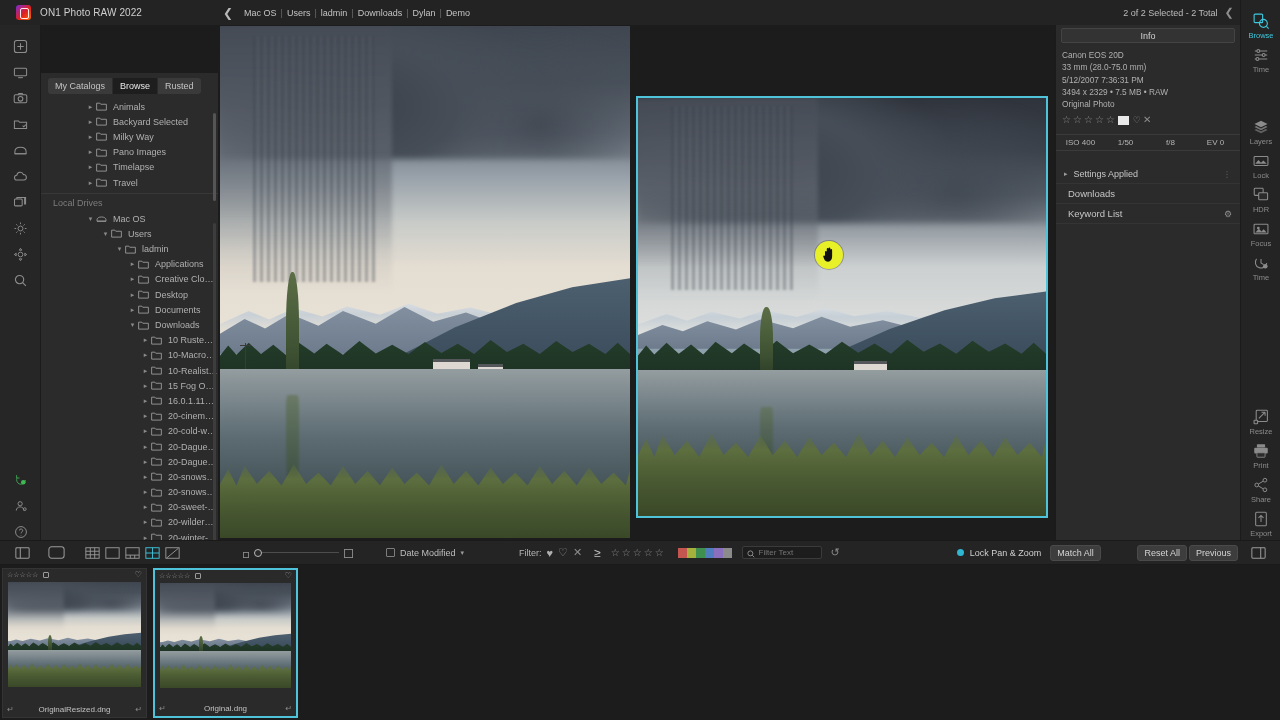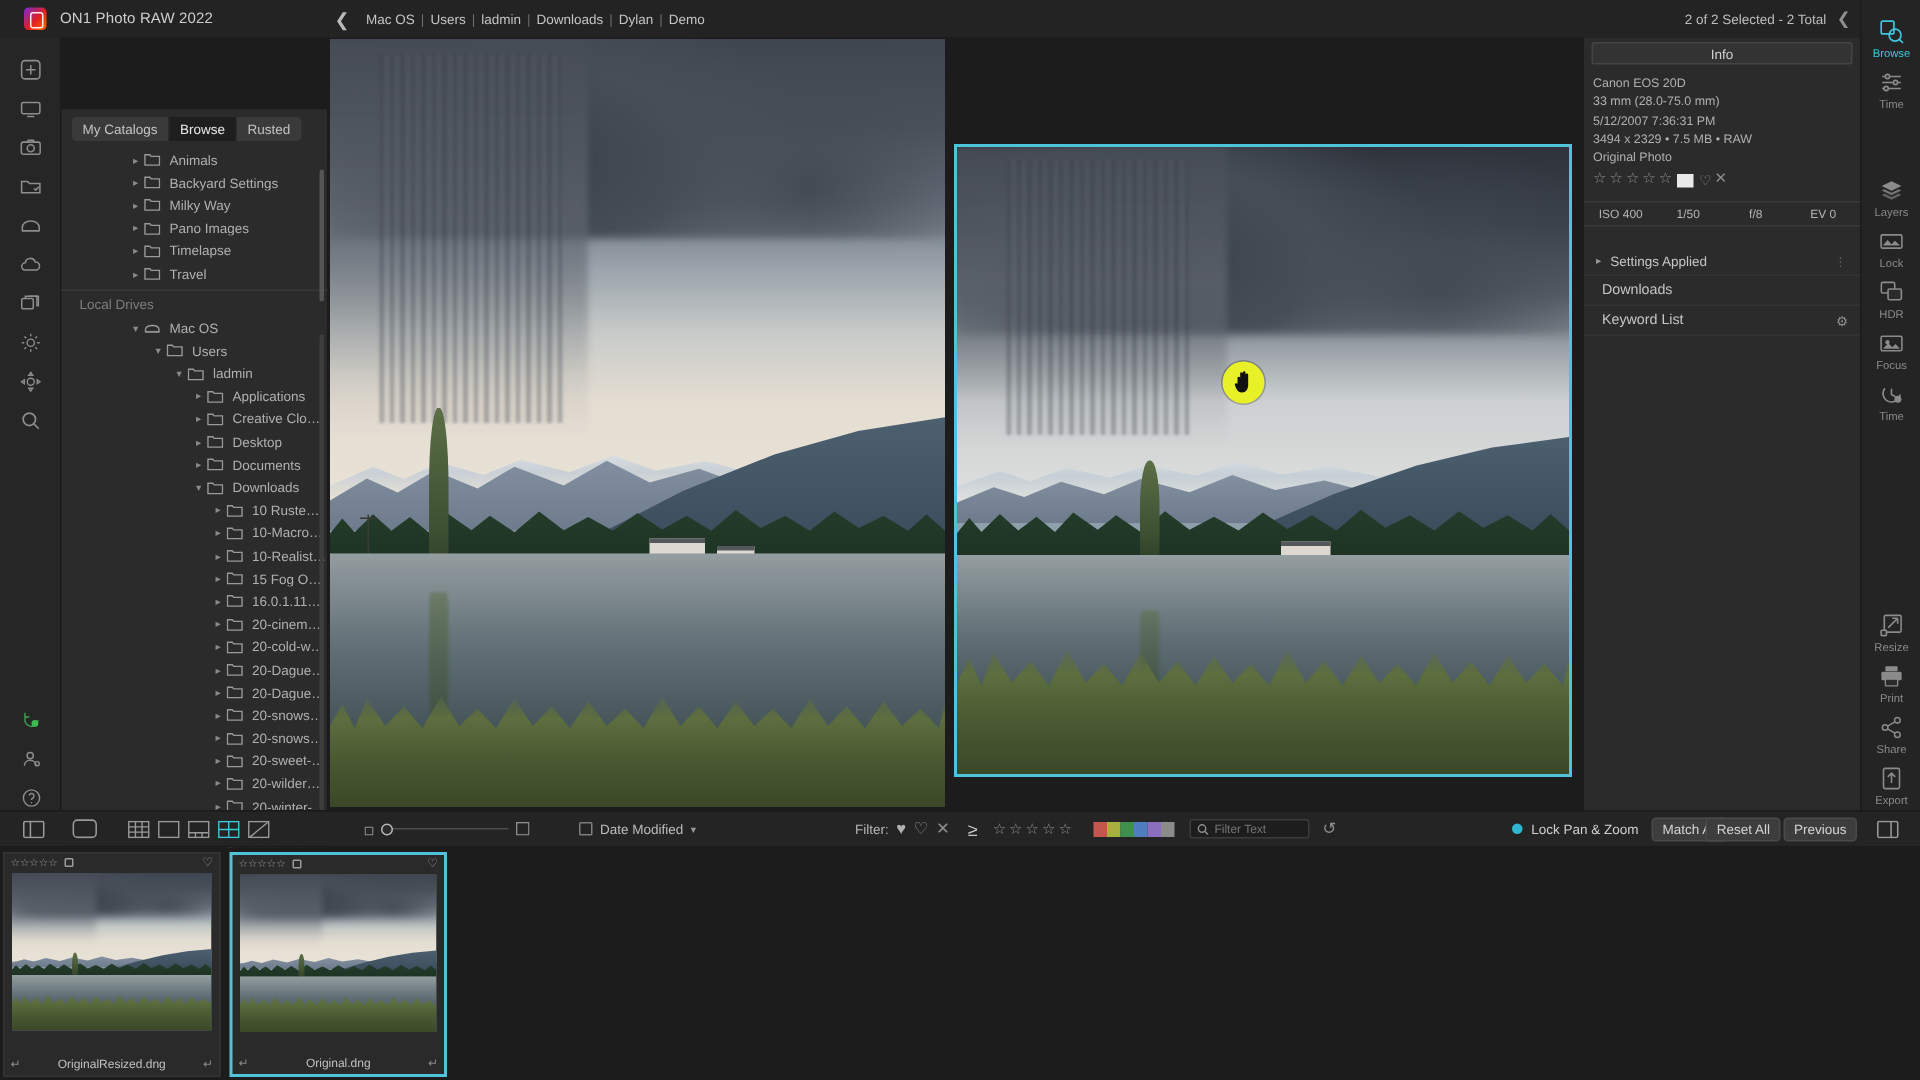--- a/index.html
+++ b/index.html
@@ -387,21 +387,21 @@
           </span>
         <span class="lbl">Animals</span>
       </div>
       <div class="tnode" style="padding-left:44px">
         <span class="tw">▸</span>
         <span class="fold">
             <svg width="11" height="9" viewBox="0 0 12 10" fill="none" stroke="currentColor" stroke-width="1">
               <path d="M.6 9V1.3h3.6l1 1.2h6.2V9z"></path>
             </svg>
           </span>
-        <span class="lbl">Backyard Settings</span>
+        <span class="lbl">Backyard Selected</span>
       </div>
       <div class="tnode" style="padding-left:44px">
         <span class="tw">▸</span>
         <span class="fold">
             <svg width="11" height="9" viewBox="0 0 12 10" fill="none" stroke="currentColor" stroke-width="1">
               <path d="M.6 9V1.3h3.6l1 1.2h6.2V9z"></path>
             </svg>
           </span>
         <span class="lbl">Milky Way</span>
       </div>
@@ -952,21 +952,21 @@
             <rect x=".5" y=".5" width="9" height="9"></rect>
           </svg></span>
     </div>
 
     <div class="sortbox" style="margin-left:33px">
       <span class="chk"></span>
       <span>Date Modified</span>
       <span style="font-size:7px; color:#9a9a9a;">▾</span>
     </div>
 
-    <div style="display:flex; align-items:center; gap:5px; margin-left:106px;">
+    <div style="display:flex; align-items:center; gap:5px; margin-left:55px;">
       <span class="filter-lbl">Filter:</span>
       <span style="font-size:11px; color:#b0b0b0;">♥</span>
       <span style="font-size:11px; color:#8d8d8d;">♡</span>
       <span style="font-size:11px; color:#8d8d8d;">✕</span>
       <span style="font-size:12px; color:#c6c6c6; margin-left:7px;">≥</span>
       <span style="margin-left:5px; letter-spacing:2px; font-size:10px; color:#8d8d8d;">☆☆☆☆☆</span>
       <span class="swatches" style="margin-left:7px">
         <i style="background:#c4564f"></i>
         <i style="background:#a6b03c"></i>
         <i style="background:#3f8f4e"></i>

